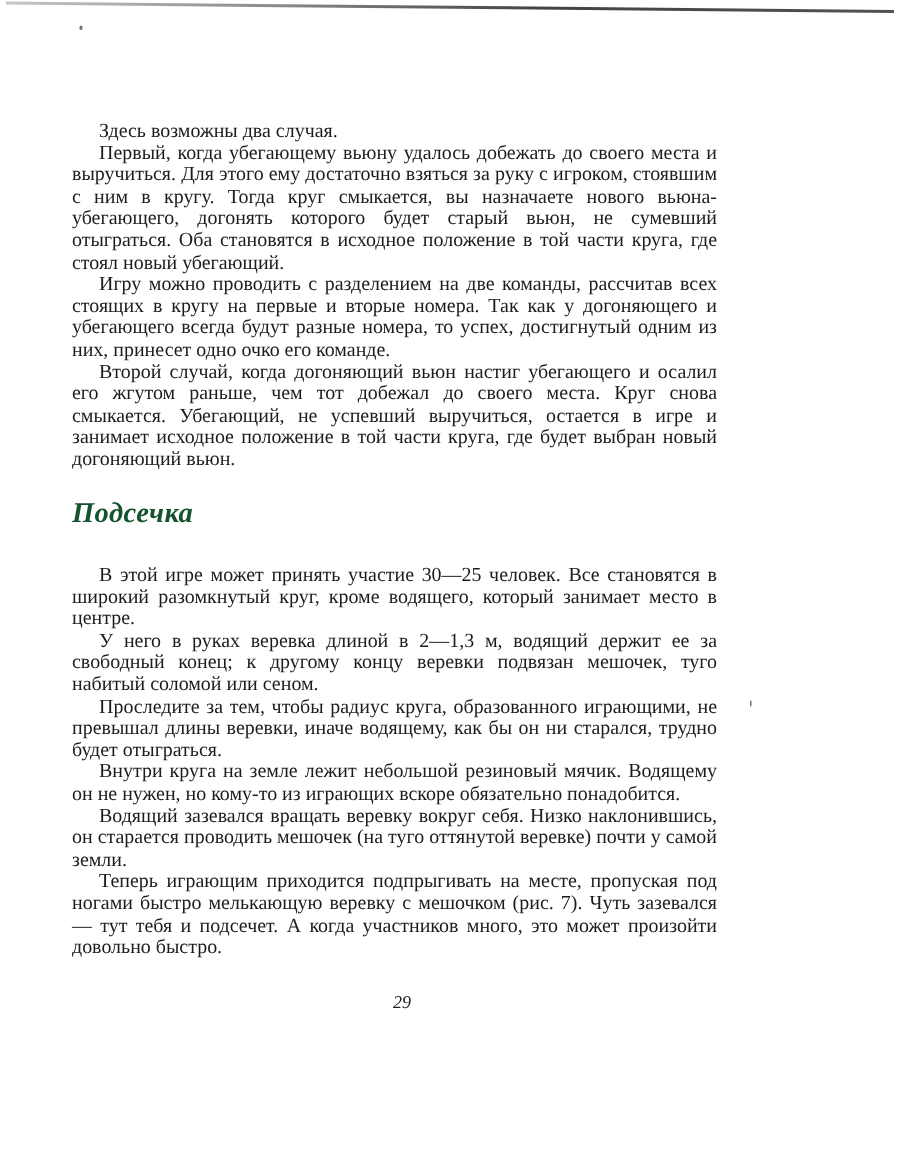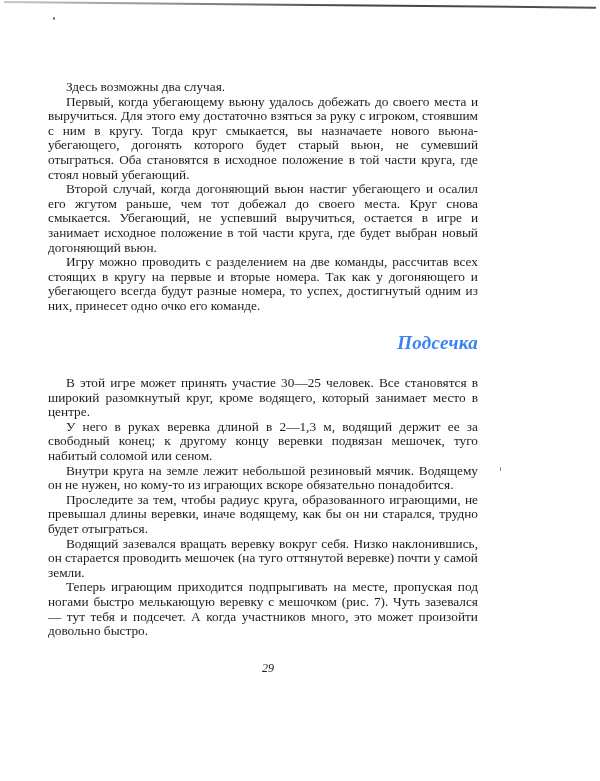--- a/index.html
+++ b/index.html
@@ -11,46 +11,46 @@
   }
   .speck { position: absolute; width: 2px; height: 3px; background: #777; border-radius: 1px; }
   .page {
     position: absolute; left: 48px; top: 80px; width: 430px;
     font-family: "Liberation Serif", "DejaVu Serif", serif;
     font-size: 13.3px; line-height: 14.6px; color: #1c1c1c;
     text-align: justify; hyphens: manual;
   }
   .page p { margin: 0; text-indent: 18px; }
   .section-title {
-    text-align: right; font-style: italic; font-weight: bold;
+    text-align: left; font-style: italic; font-weight: bold;
     font-size: 19px; letter-spacing: 0.3px;
-    margin: 22px 0 26px 0; text-indent: 0; color: #3b82f6;
+    margin: 22px 0 26px 0; text-indent: 0; color: #14532d;
   }
   .page-number {
     position: absolute; left: 0; width: 536px; top: 661px;
     text-align: center; font-family: "Liberation Serif", "DejaVu Serif", serif;
     font-style: italic; font-size: 12px; color: #222;
   }
 </style>
 </head>
 <body>
 
 <div class="scan-edge"></div>
 <div class="speck" style="left:53px;top:17px;"></div>
 <div class="speck" style="left:500px;top:467px;height:4px;width:1px;"></div>
 
 <div class="page">
   <p>Здесь возможны два случая.</p>
   <p>Первый, когда убегающему вьюну удалось добежать до своего места и выручиться. Для этого ему достаточно взяться за руку с игроком, стоявшим с ним в кругу. Тогда круг смыкается, вы назначаете нового вьюна-убегающего, догонять которого будет старый вьюн, не сумевший отыграться. Оба становятся в исходное положение в той части круга, где стоял новый убегающий.</p>
+  <p>Игру можно проводить с разделением на две команды, рассчитав всех стоящих в кругу на первые и вторые номера. Так как у догоняющего и убегающего всегда будут разные номера, то успех, достигнутый одним из них, принесет одно очко его команде.</p>
   <p>Второй случай, когда догоняющий вьюн настиг убегающего и осалил его жгутом раньше, чем тот добежал до своего места. Круг снова смыкается. Убегающий, не успевший выручиться, остается в игре и занимает исходное положение в той части круга, где будет выбран новый догоняющий вьюн.</p>
-  <p>Игру можно проводить с разделением на две команды, рассчитав всех стоящих в кругу на первые и вторые номера. Так как у догоняющего и убегающего всегда будут разные номера, то успех, достигнутый одним из них, принесет одно очко его команде.</p>
 
   <div class="section-title">Подсечка</div>
 
   <p>В этой игре может принять участие 30—25 человек. Все становятся в широкий разомкнутый круг, кроме водящего, который занимает место в центре.</p>
   <p>У него в руках веревка длиной в 2—1,3 м, водящий держит ее за свободный конец; к другому концу веревки подвязан мешочек, туго набитый соломой или сеном.</p>
+  <p>Проследите за тем, чтобы радиус круга, образованного играющими, не превышал длины веревки, иначе водящему, как бы он ни старался, трудно будет отыграться.</p>
   <p>Внутри круга на земле лежит небольшой резиновый мячик. Водящему он не нужен, но кому-то из играющих вскоре обязательно понадобится.</p>
-  <p>Проследите за тем, чтобы радиус круга, образованного играющими, не превышал длины веревки, иначе водящему, как бы он ни старался, трудно будет отыграться.</p>
   <p>Водящий зазевался вращать веревку вокруг себя. Низко наклонившись, он старается проводить мешочек (на туго оттянутой веревке) почти у самой земли.</p>
   <p>Теперь играющим приходится подпрыгивать на месте, пропуская под ногами быстро мелькающую веревку с мешочком (рис. 7). Чуть зазевался — тут тебя и подсечет. А когда участников много, это может произойти довольно быстро.</p>
 </div>
 
 <div class="page-number">29</div>
 
 </body></html>

